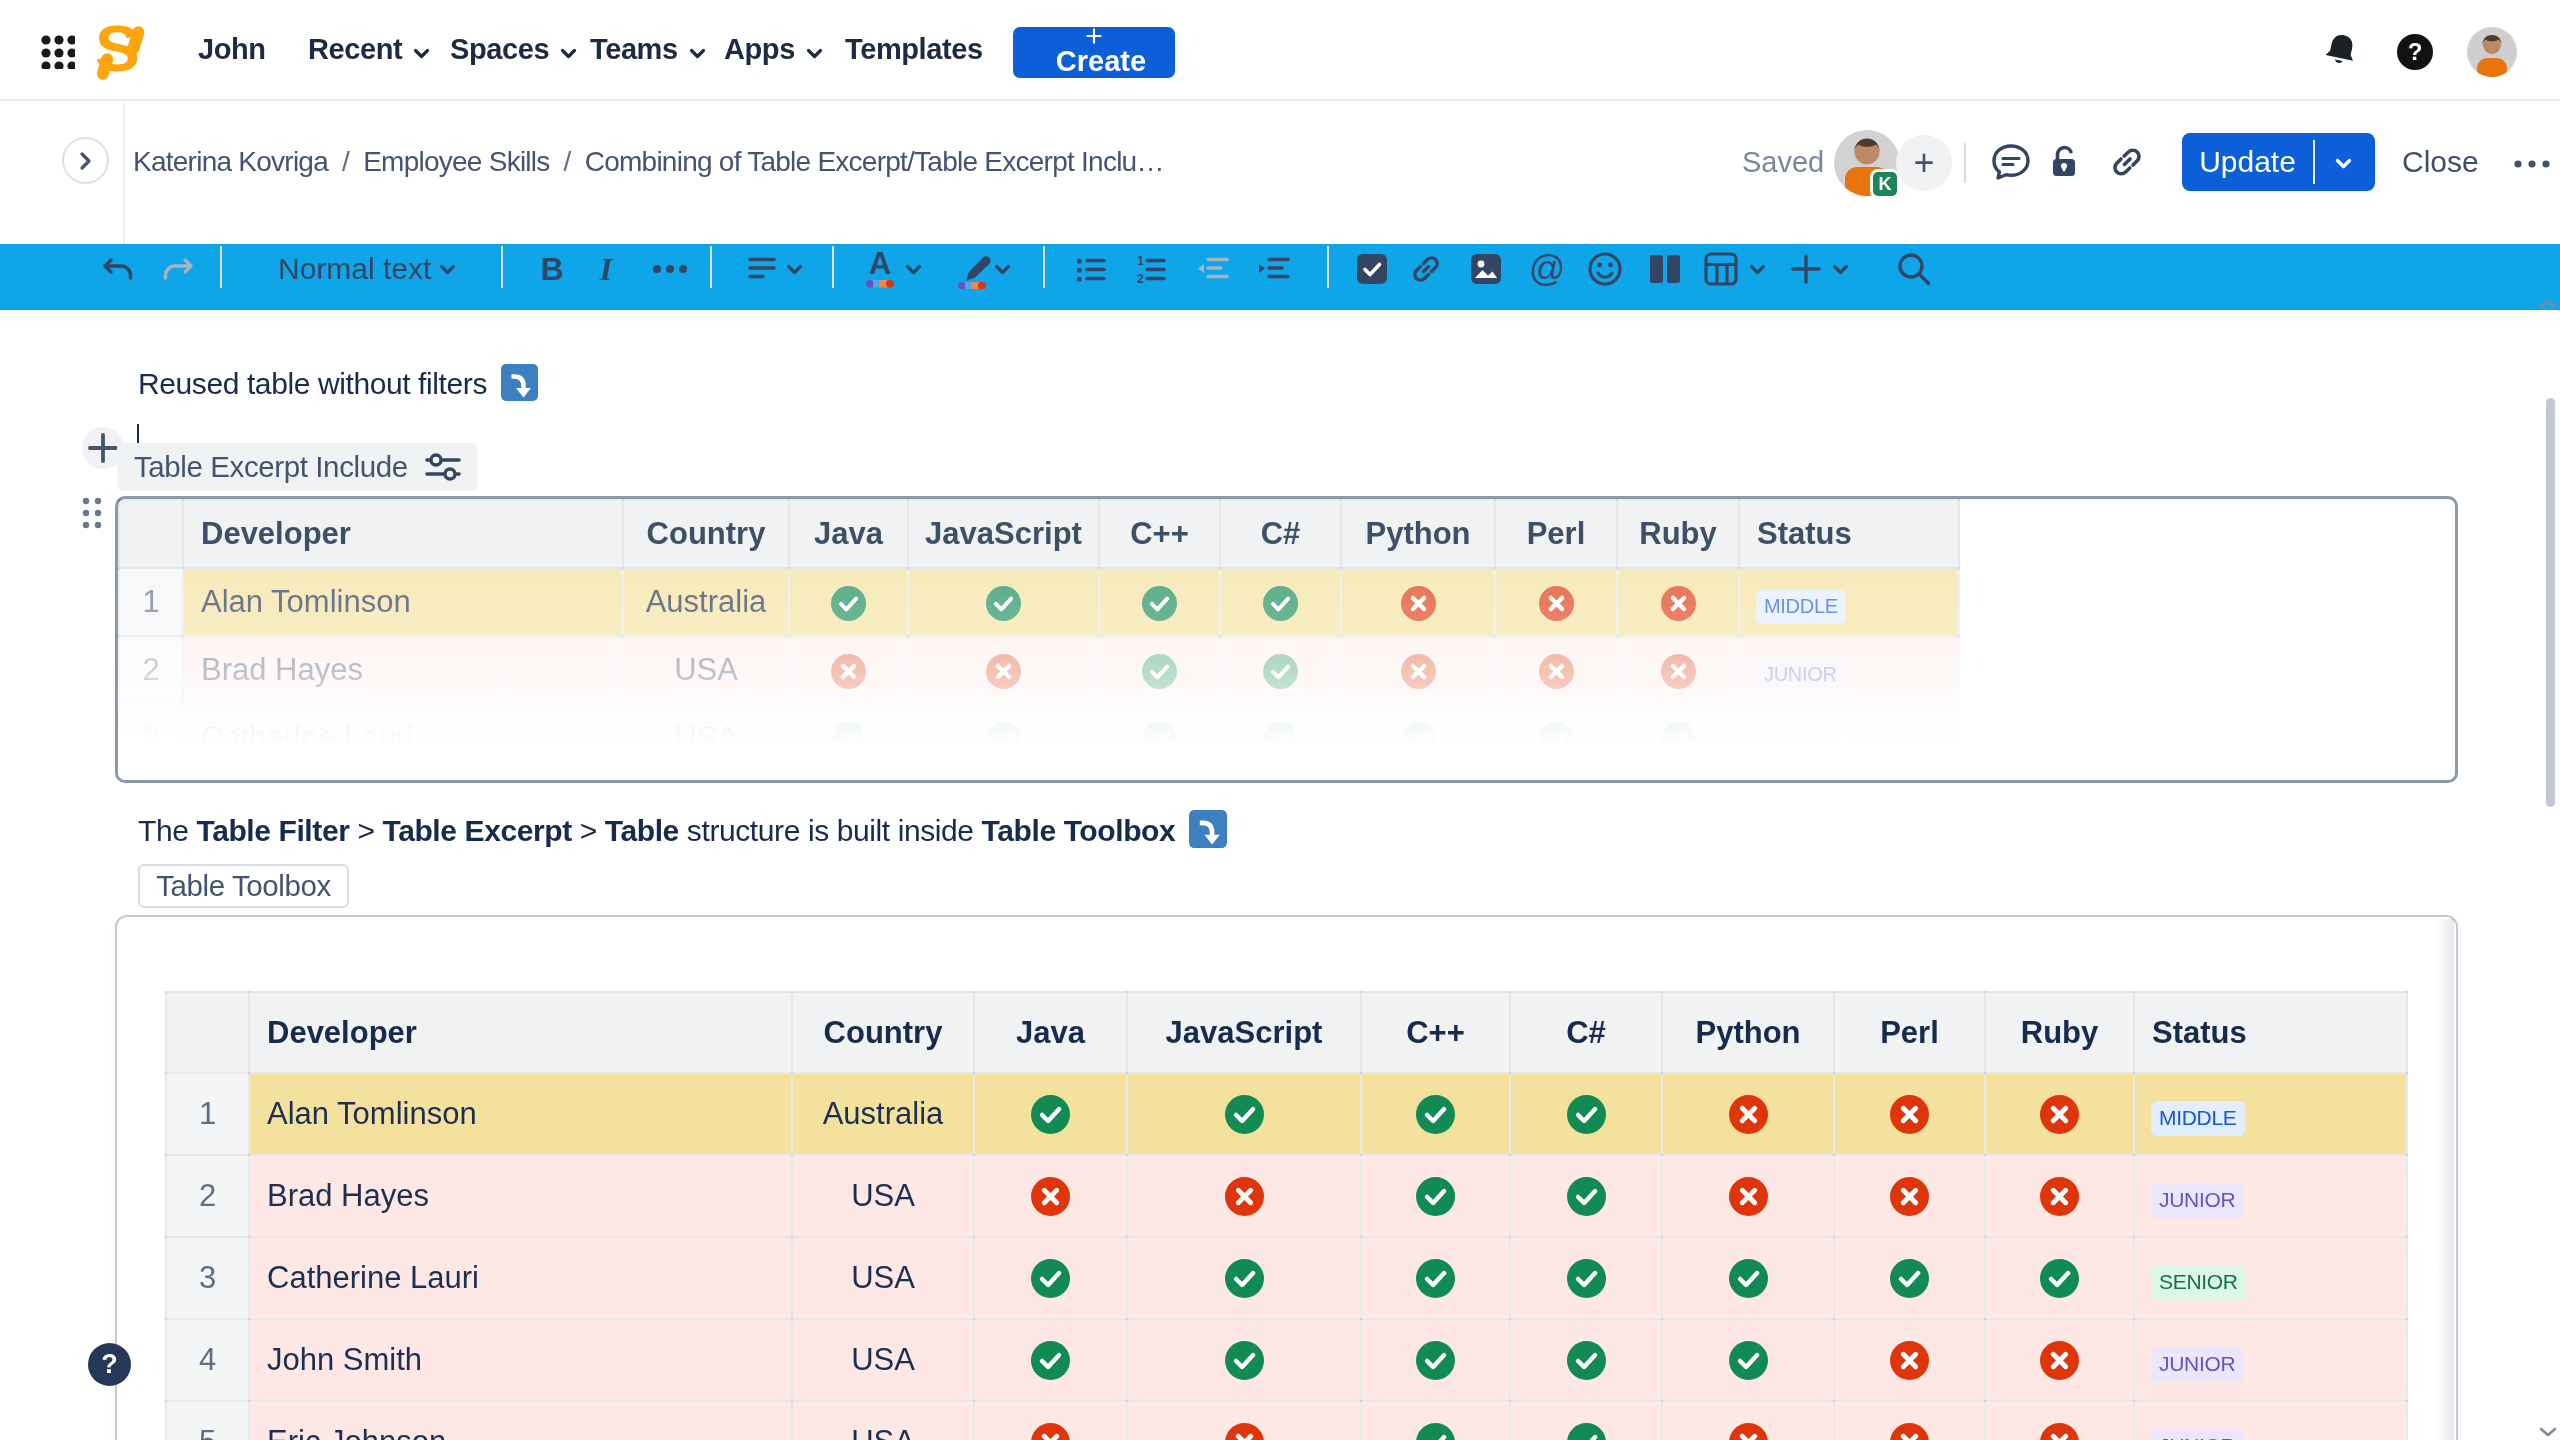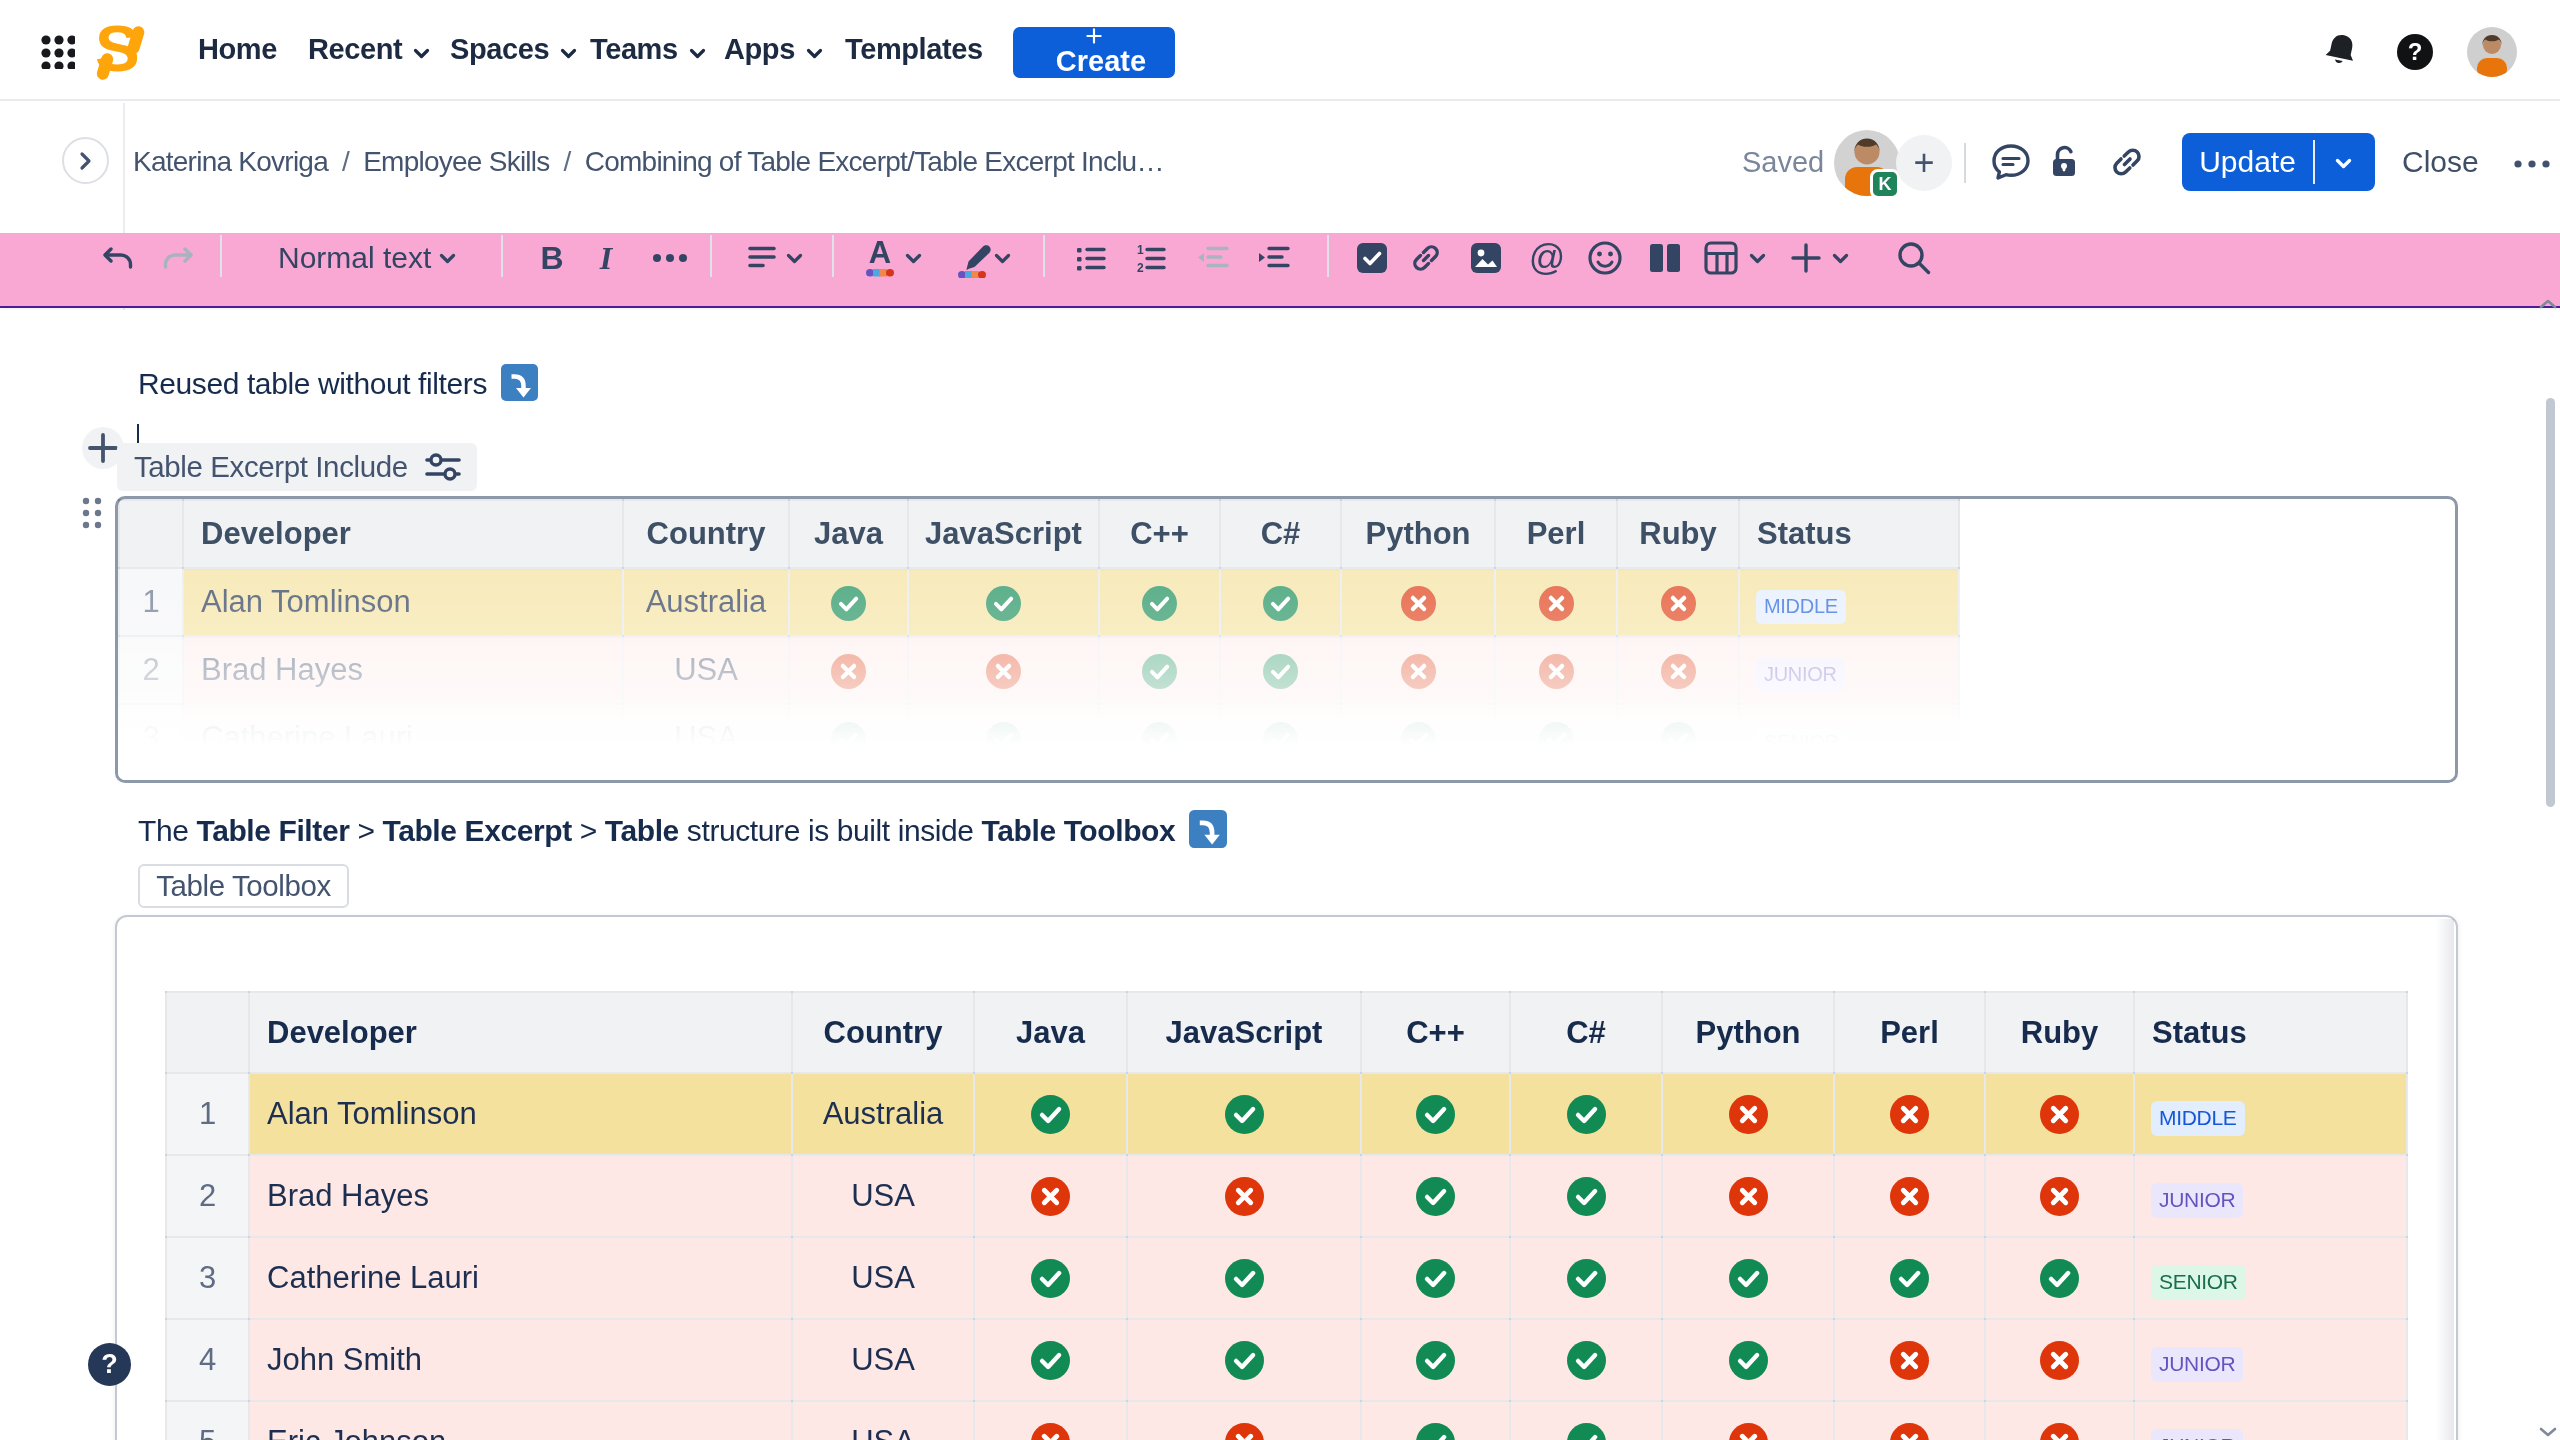--- a/index.html
+++ b/index.html
@@ -8,22 +8,22 @@
   border-bottom:2px solid #E8EAED; }
 .navitem { position:absolute; top:0; height:99px; display:flex; align-items:center;
   font-size:29px; font-weight:600; color:#1C2B41; letter-spacing:-0.4px; }
 .navchev { margin-left:11px; margin-top:4px; }
 #createbtn { position:absolute; left:1013px; top:27px; width:162px; height:51px; background:#0C5FD9;
   border-radius:7px; color:#fff; font-size:29px; font-weight:600; display:flex; align-items:center; justify-content:center;flex-direction:column; }
 #searchbox { position:absolute; left:1923px; top:25px; width:374px; height:54px; border:3px solid #49566B;
   border-radius:10px; display:flex; align-items:center; color:#3E4B63; font-size:30px; }
 #crumbbar { position:absolute; left:0; top:103px; width:2560px; height:130px; background:#fff;margin-left:45px; }
 #sideline { position:absolute; left:78px; top:0px; width:2px; height:208px; background:#EBECF0; }
-#toolbar { position:absolute; left:0; top:233px; width:2560px; height:75px; background:#f9a8d4;
-  border-bottom:2px solid #4c1d95; box-shadow:0 3px 5px rgba(9,30,66,0.04); }
+#toolbar { position:absolute; left:0; top:244px; width:2560px; height:75px; background:#0ea5e9;
+  border-bottom:2px solid #22c55e; box-shadow:0 3px 5px rgba(9,30,66,0.04); }
 .tbi { position:absolute; top:0; height:50px; display:flex; align-items:center; justify-content:center; }
 .tbdiv { position:absolute; top:2px; width:2px; height:42px; background:#DFE2E7; }
 #content { position:absolute; left:0; top:310px; width:2560px; height:1130px; background:#fff; overflow:hidden; }
 .ptext { position:absolute; font-size:30px; letter-spacing:-0.4px; color:#172B4D; white-space:nowrap; }
 .chip { position:absolute; display:flex; align-items:center; color:#44546F; white-space:nowrap; }
 .dt { border-collapse:collapse; table-layout:fixed; }
 .dt th, .dt td { border:2px solid rgba(9,30,66,0.10); overflow:hidden; white-space:nowrap; }
 .hr th { background:#F1F2F4; color:#172B4D; font-weight:700; }
 .th-l { text-align:left; padding-left:17px; }
 .th-c { text-align:center; }
@@ -57,21 +57,21 @@
         <circle cx="31" cy="18" r="4.6" fill="#17191C"></circle>
         <circle cx="5" cy="31" r="4.6" fill="#17191C"></circle>
         <circle cx="18" cy="31" r="4.6" fill="#17191C"></circle>
         <circle cx="31" cy="31" r="4.6" fill="#17191C"></circle>
       </svg></div>
     <div class="abs" style="left:94px;top:2px;width:56px;height:84px">
 <span style="position:absolute;left:2px;top:10px;font-size:64px;font-weight:700;color:#FFA50C;transform:scaleX(1.05)">S</span>
 <span style="position:absolute;left:36px;top:24px;width:12px;height:28px;border-radius:6px;background:#FFA50C;transform:rotate(17deg)"></span>
 <span style="position:absolute;left:5px;top:51px;width:12px;height:27px;border-radius:6px;background:#FFA50C;transform:rotate(17deg)"></span>
 </div>
-    <div class="navitem" style="left:198px">Home</div>
+    <div class="navitem" style="left:198px">John</div>
     <div class="navitem" style="left:308px">Recent<span class="navchev"><svg width="17" height="15" viewBox="0 0 17 15">
           <path d="M2.5 4.5l6 6 6-6" fill="none" stroke="#1C2B41" stroke-width="3.2" stroke-linecap="round" stroke-linejoin="round"></path>
         </svg></span></div>
     <div class="navitem" style="left:450px">Spaces<span class="navchev"><svg width="17" height="15" viewBox="0 0 17 15">
           <path d="M2.5 4.5l6 6 6-6" fill="none" stroke="#1C2B41" stroke-width="3.2" stroke-linecap="round" stroke-linejoin="round"></path>
         </svg></span></div>
     <div class="navitem" style="left:590px">Teams<span class="navchev"><svg width="17" height="15" viewBox="0 0 17 15">
           <path d="M2.5 4.5l6 6 6-6" fill="none" stroke="#1C2B41" stroke-width="3.2" stroke-linecap="round" stroke-linejoin="round"></path>
         </svg></span></div>
     <div class="navitem" style="left:724px">Apps<span class="navchev"><svg width="17" height="15" viewBox="0 0 17 15">

